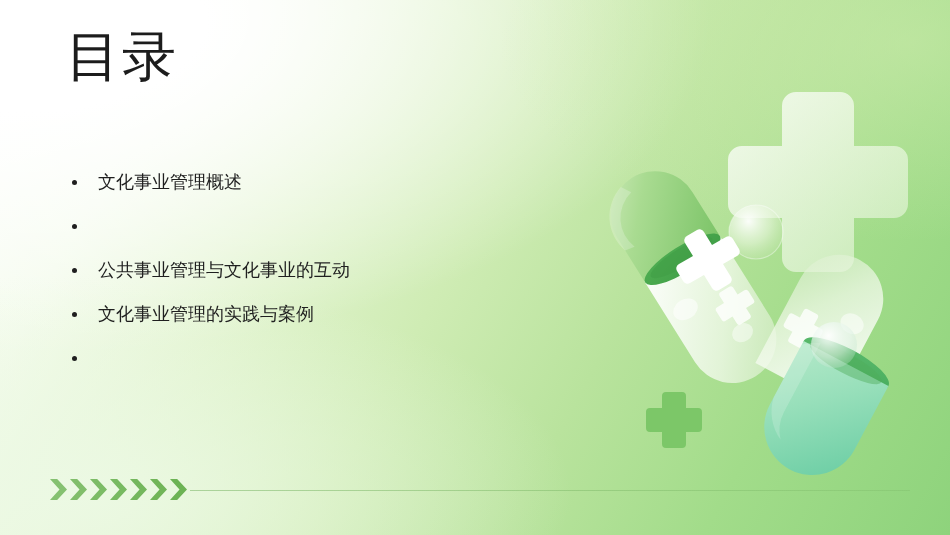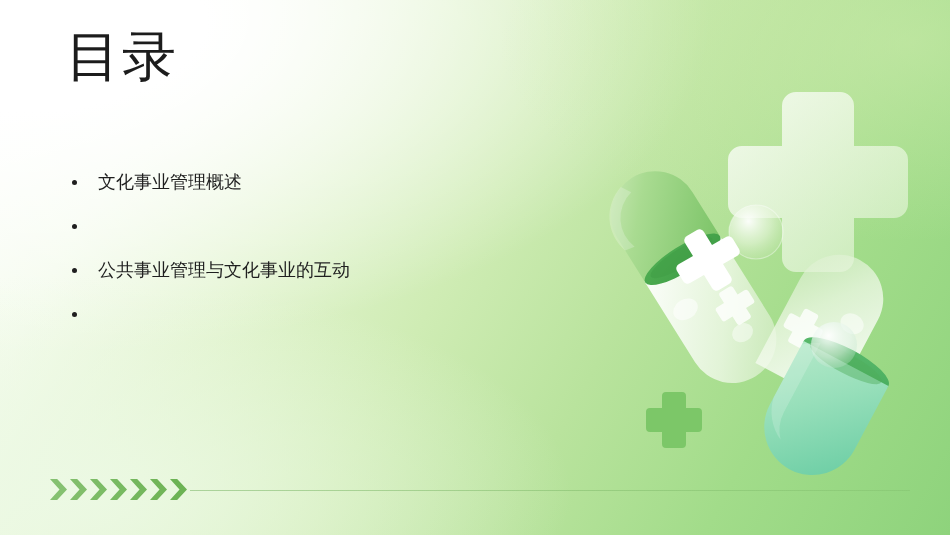--- a/index.html
+++ b/index.html
@@ -266,20 +266,24 @@
     </div>
     <div class="toc-item">
       <span class="toc-bullet"></span>
     </div>
     <div class="toc-item">
       <span class="toc-bullet"></span>
       <span>公共事业管理与文化事业的互动</span>
     </div>
     <div class="toc-item">
       <span class="toc-bullet"></span>
+      <span>文化事业管理的实践与案例</span>
+    </div>
+    <div class="toc-item">
+      <span class="toc-bullet"></span>
     </div>
   </div>
 
   <div class="deco">
     <div class="chev-row">
       <span class="chev"></span>
       <span class="chev"></span>
       <span class="chev"></span>
       <span class="chev"></span>
       <span class="chev"></span>

